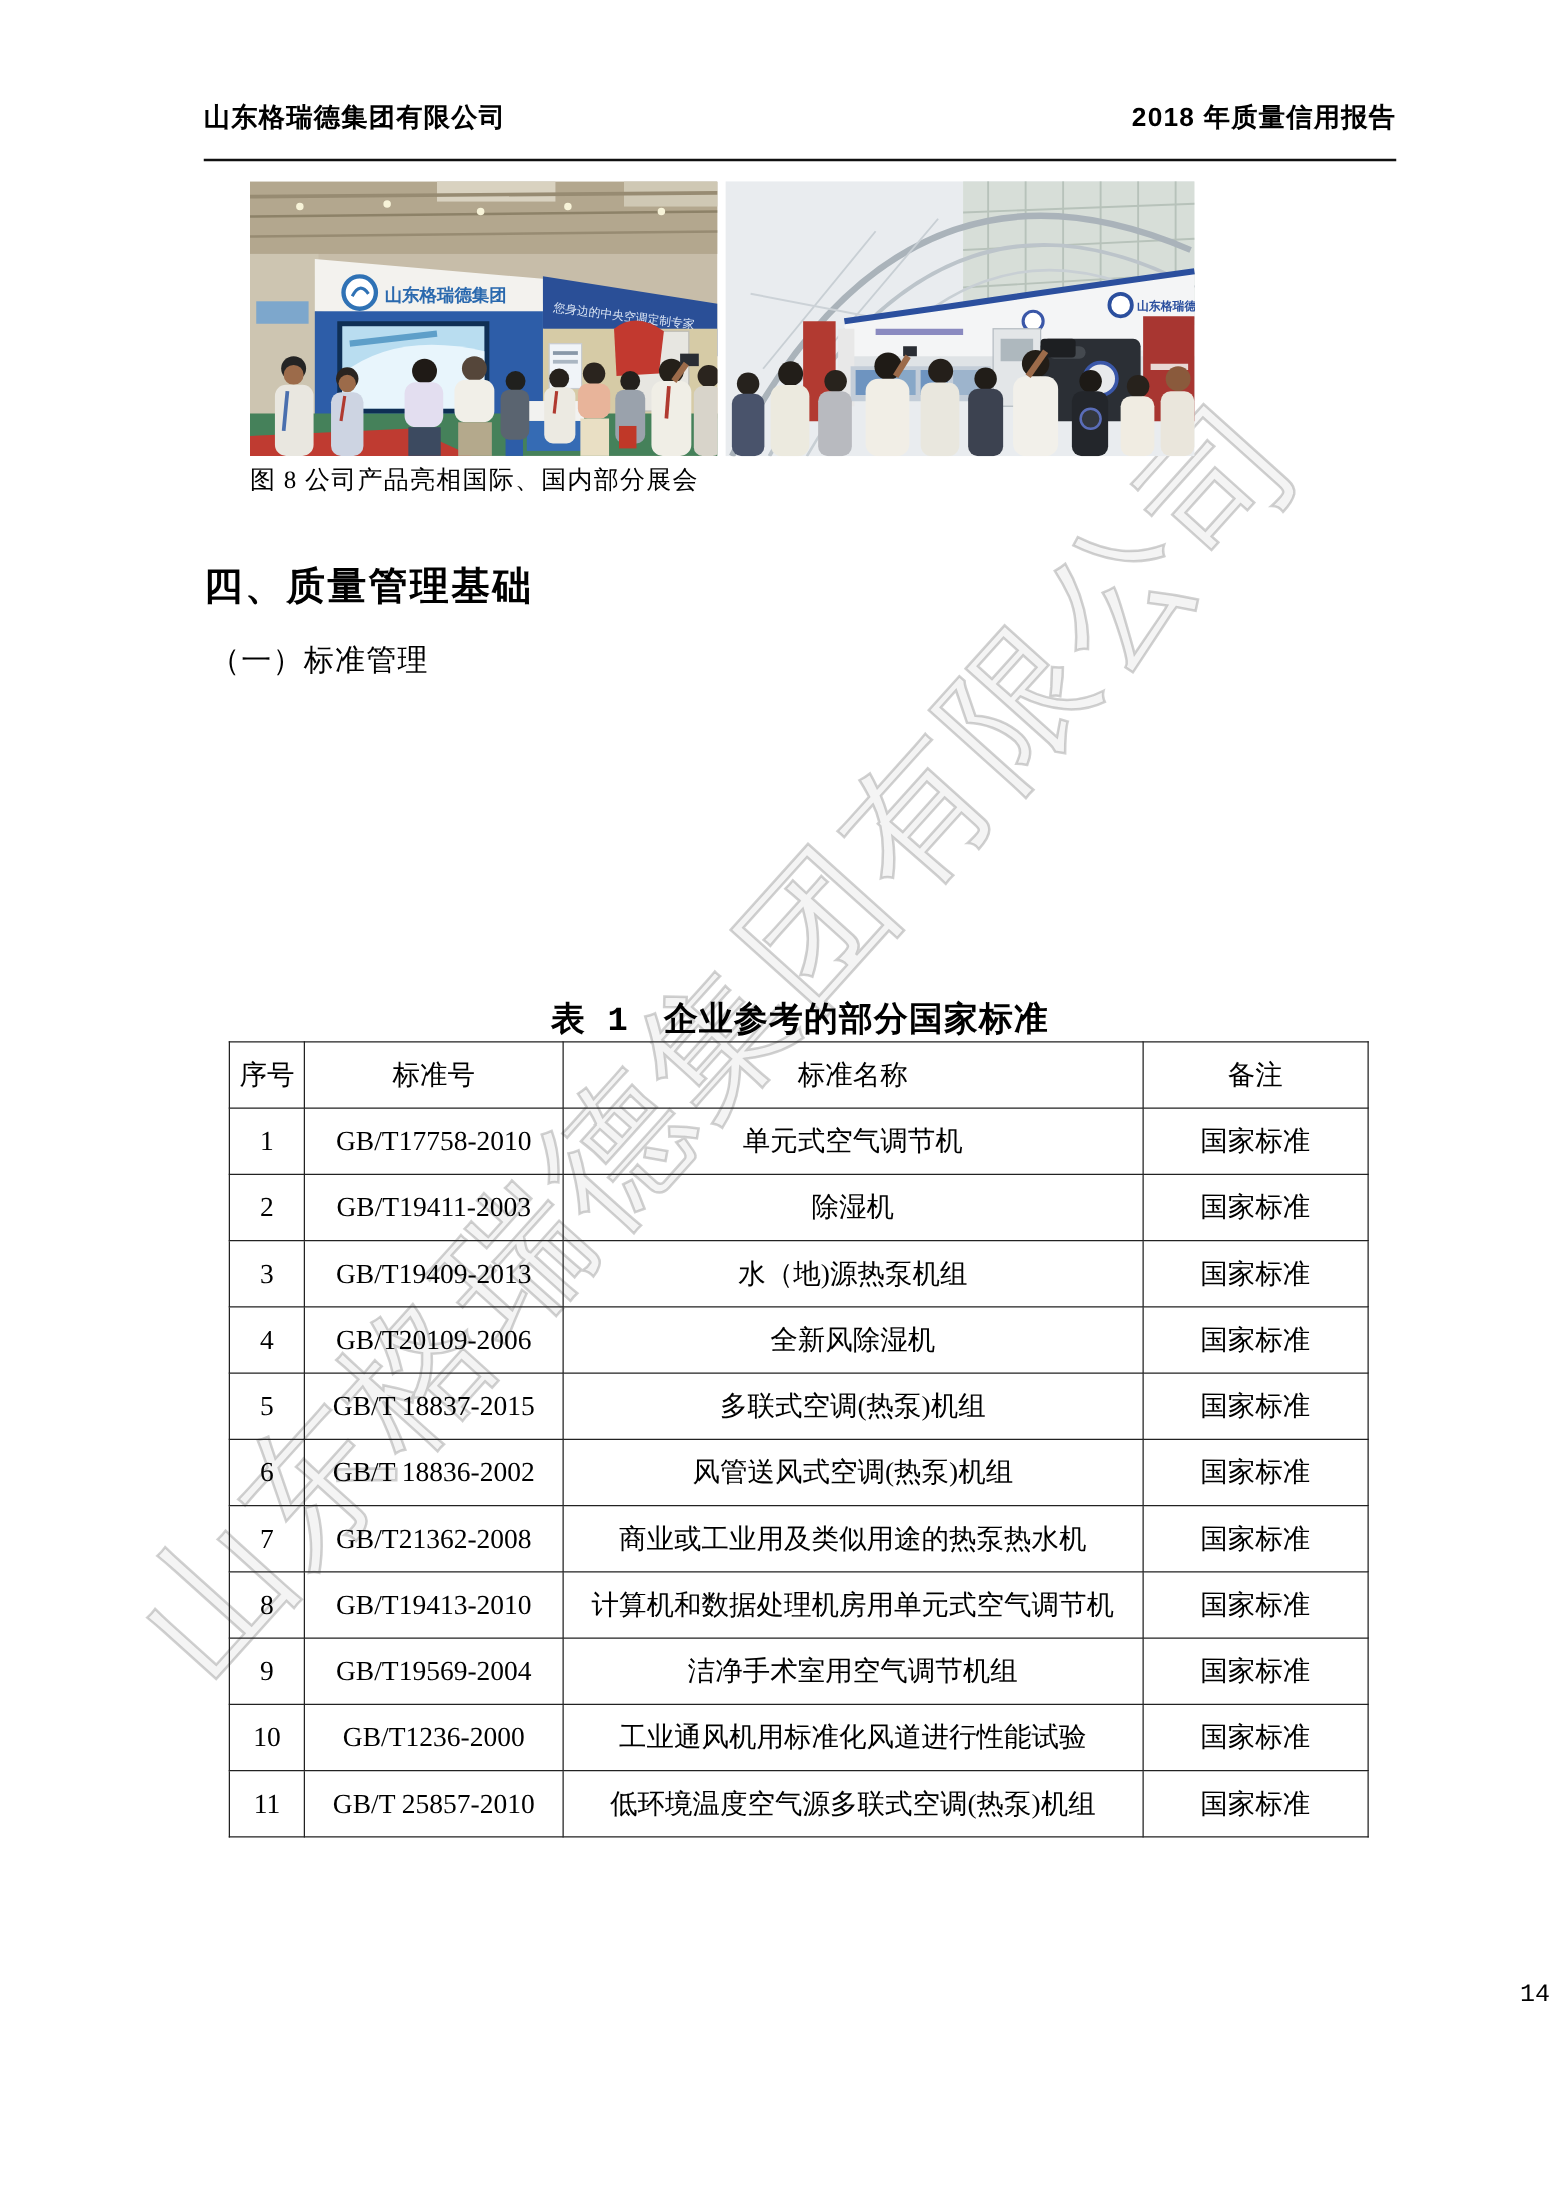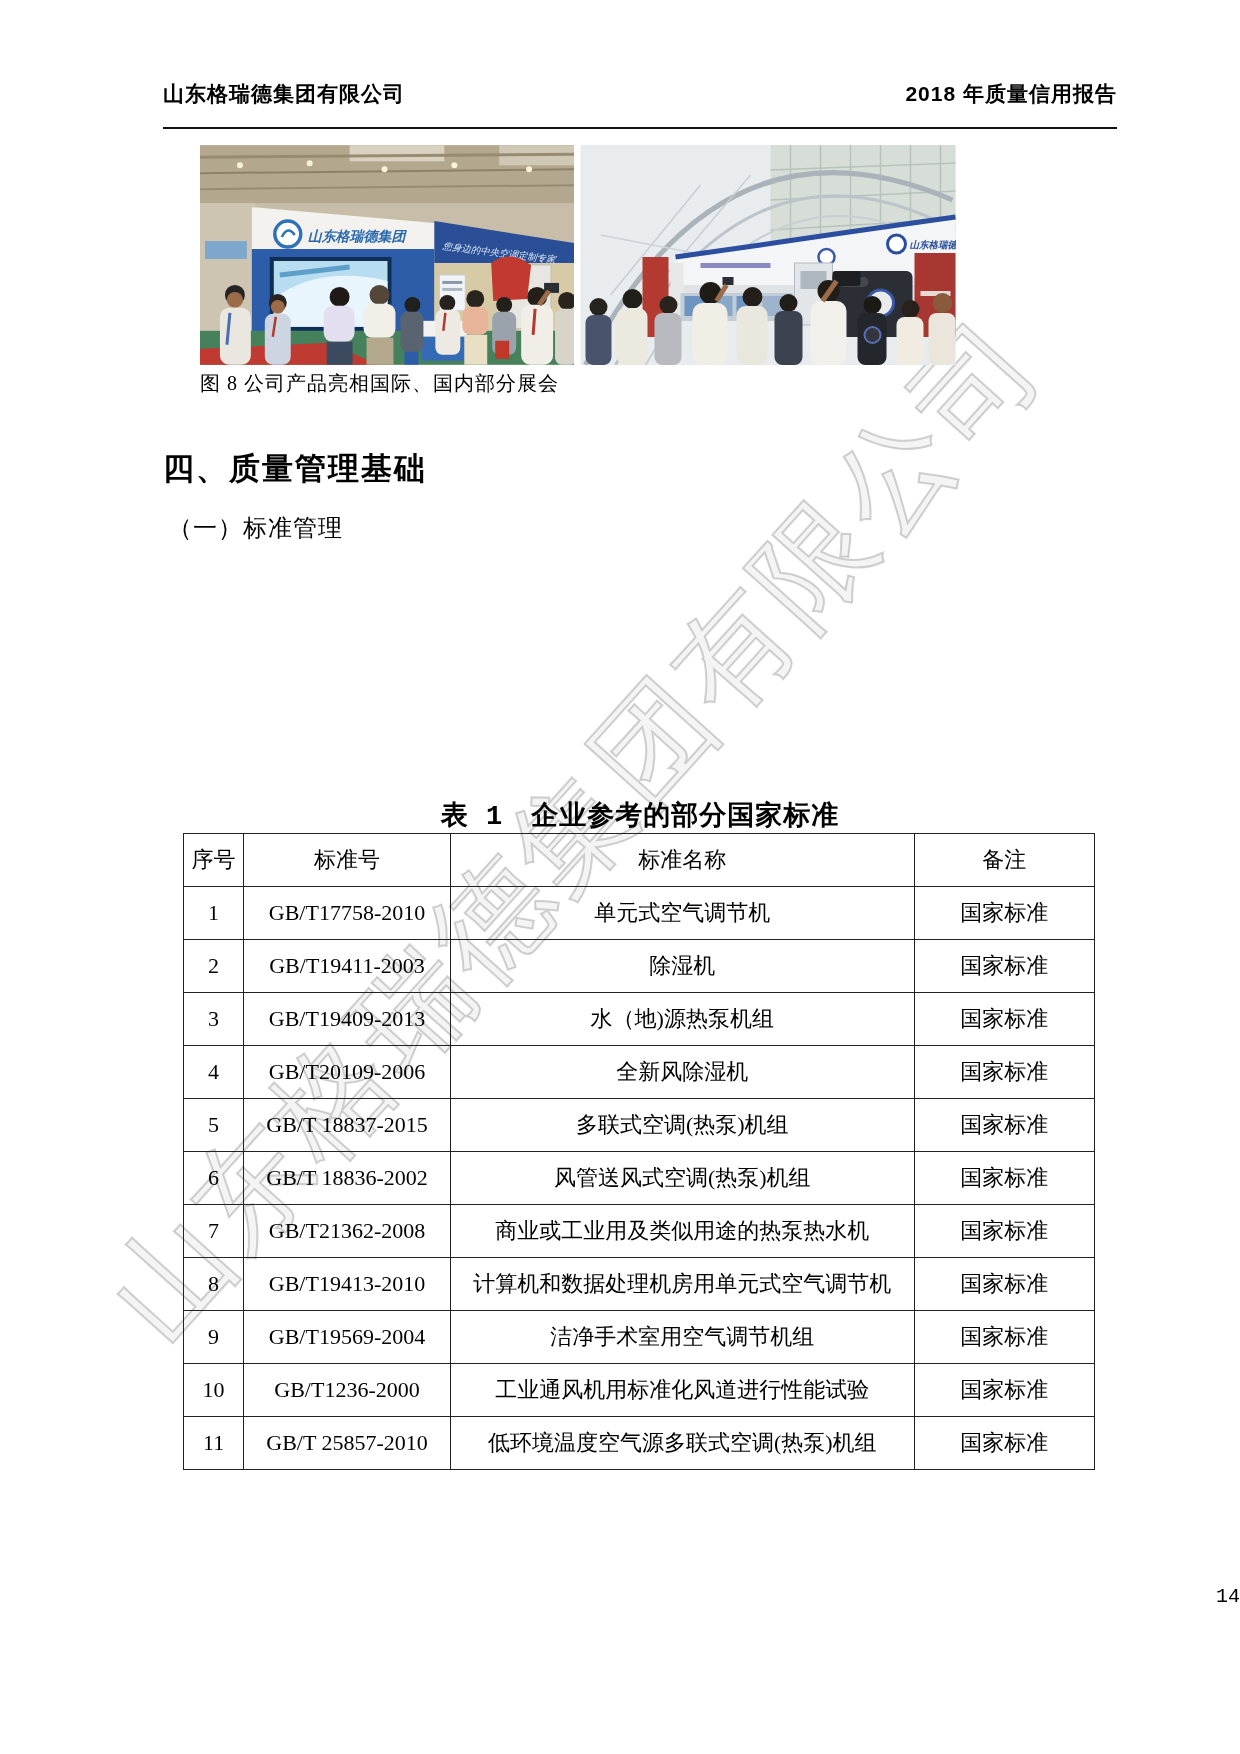--- a/index.html
+++ b/index.html
@@ -22,21 +22,21 @@
     position:absolute; top:80px; left:163px; width:954px;
     display:flex; justify-content:space-between;
     font-family:"Liberation Sans", sans-serif; font-weight:bold;
     font-size:21px; letter-spacing:1px;
   }
   .header-rule {
     position:absolute; top:127px; left:163px; width:954px;
     border-top:2.5px solid #111;
   }
   .figure-block { position:absolute; top:145px; left:200px; width:756px; }
-  .photo-row { display:flex; gap:6px;font-style:italic; }
+  .photo-row { display:flex; gap:6px; }
   .photo-row svg { display:block; }
   .figure-caption {
     position:absolute; top:370px; left:200px; width:756px;
     text-align:left; font-size:20px; letter-spacing:1px;
   }
   .section-heading {
     position:absolute; top:448px; left:163px; margin:0;
     font-family:"Liberation Sans", sans-serif; font-weight:bold;
     font-size:31px; letter-spacing:2px;text-align:right;
   }

